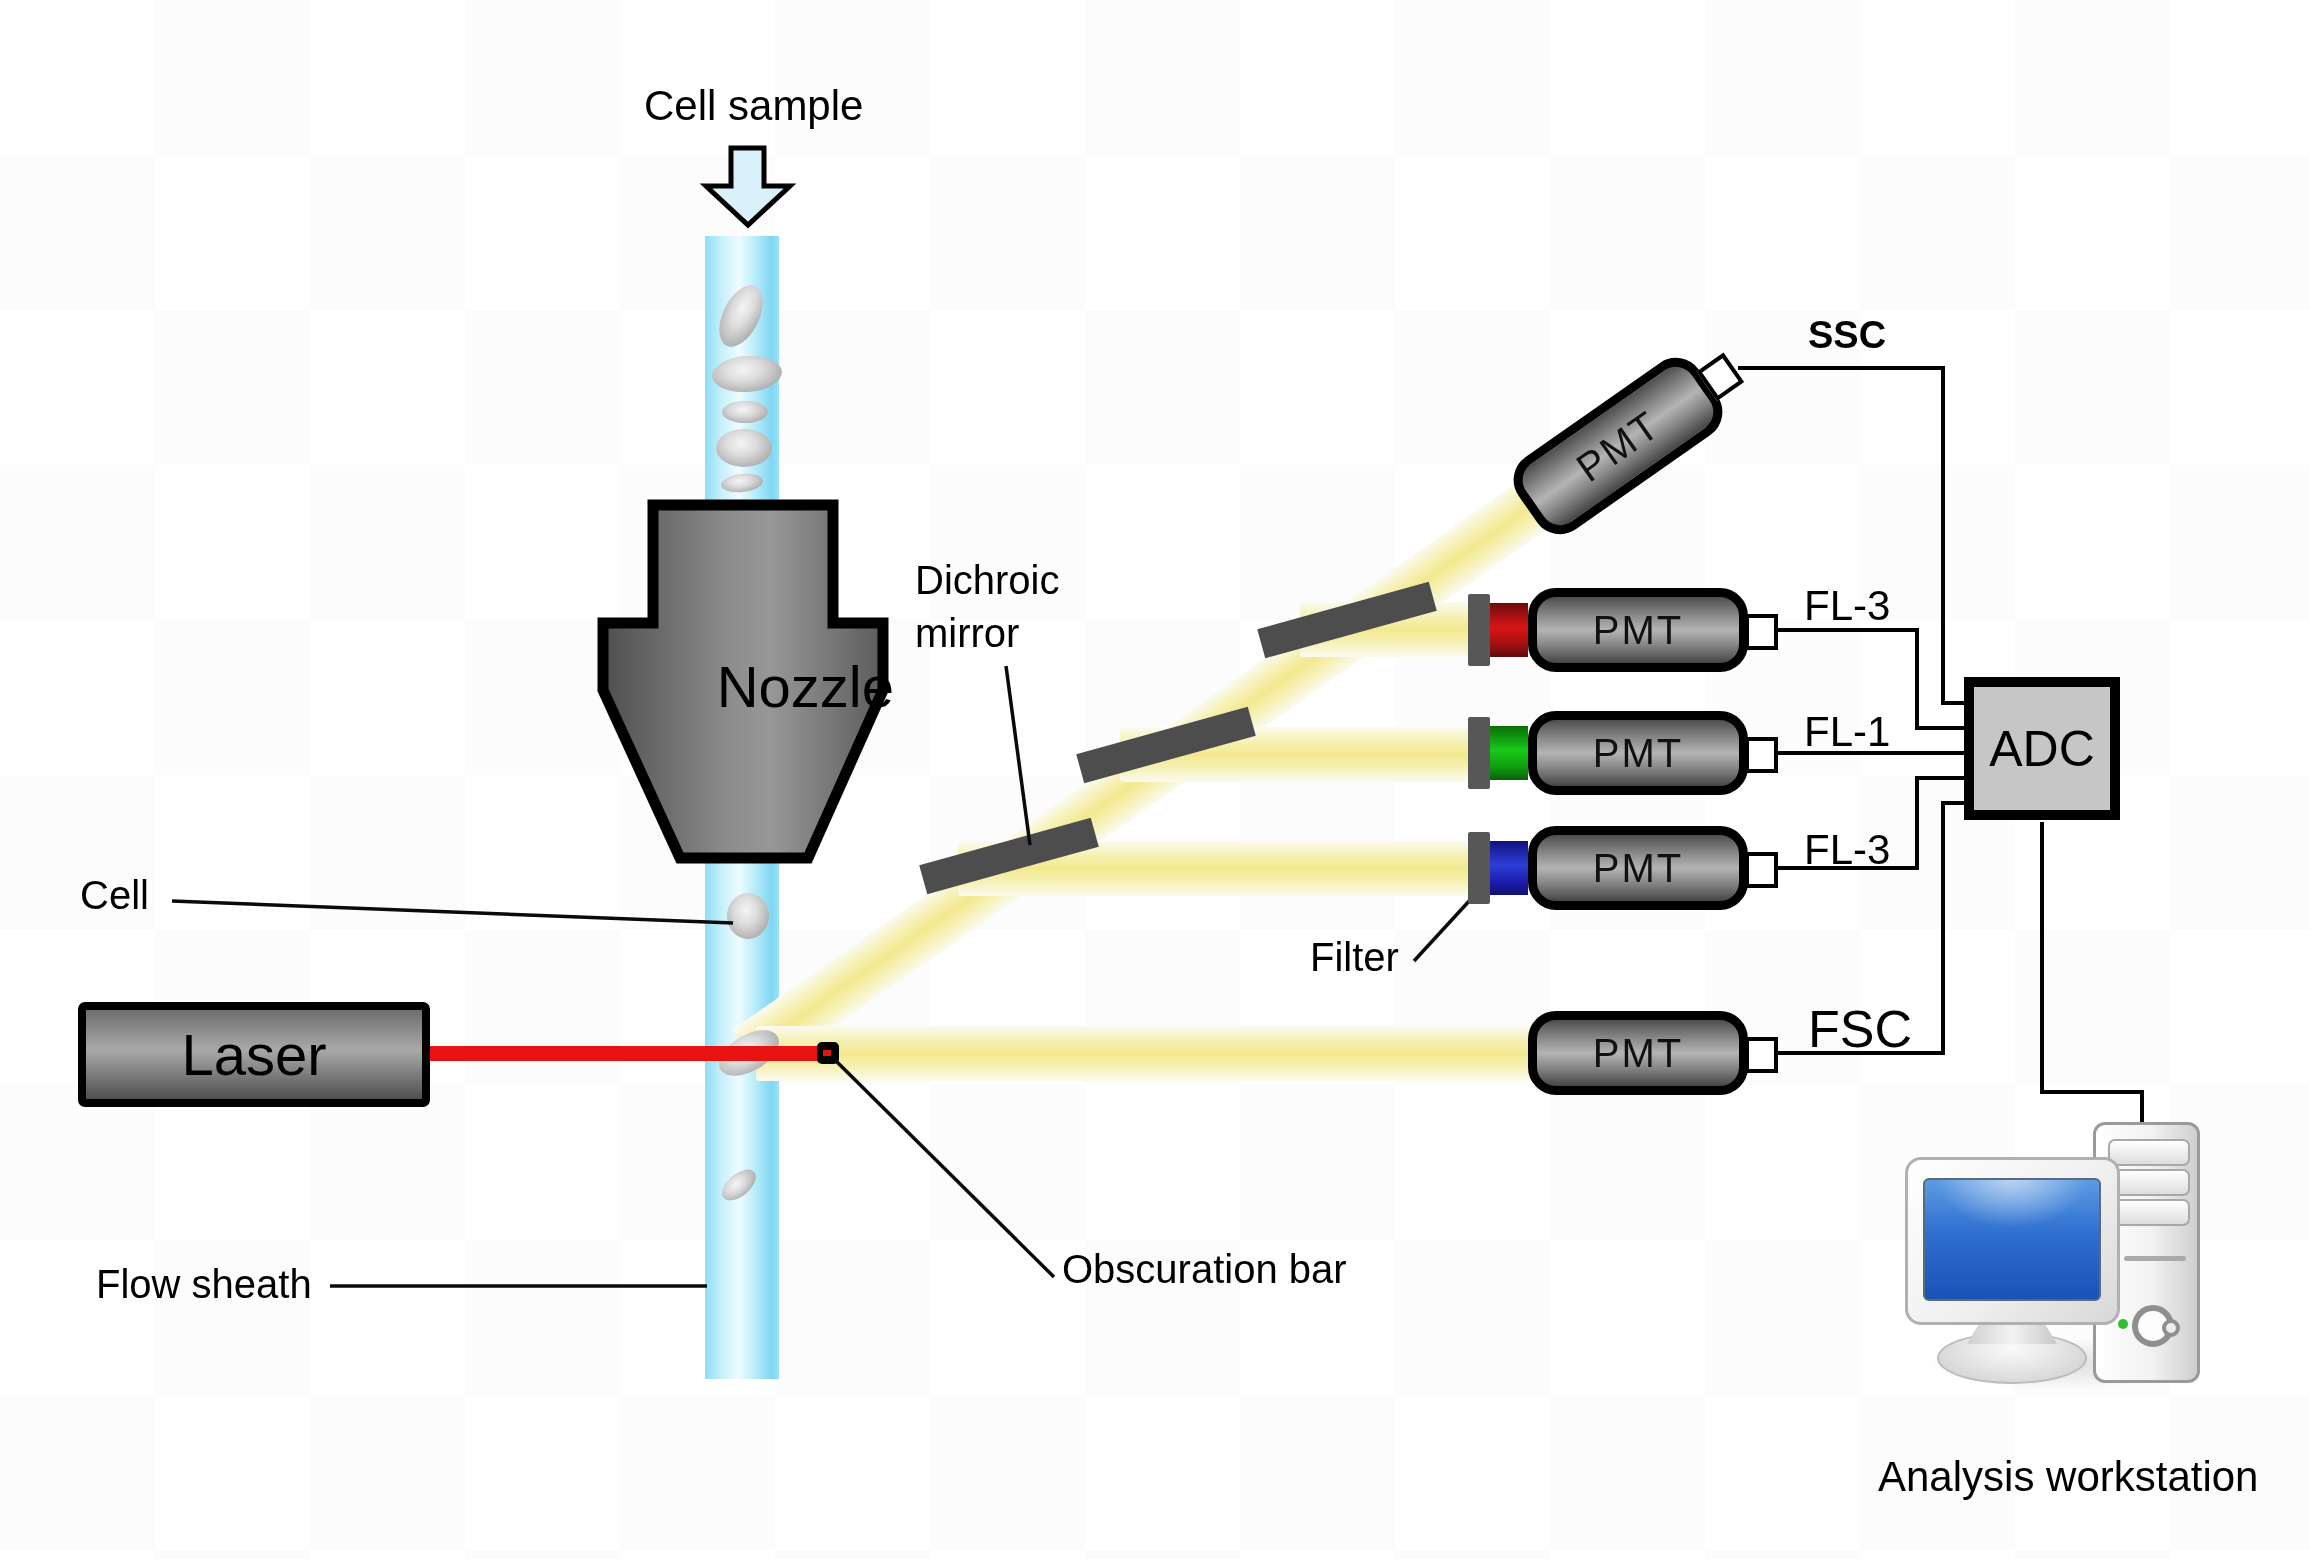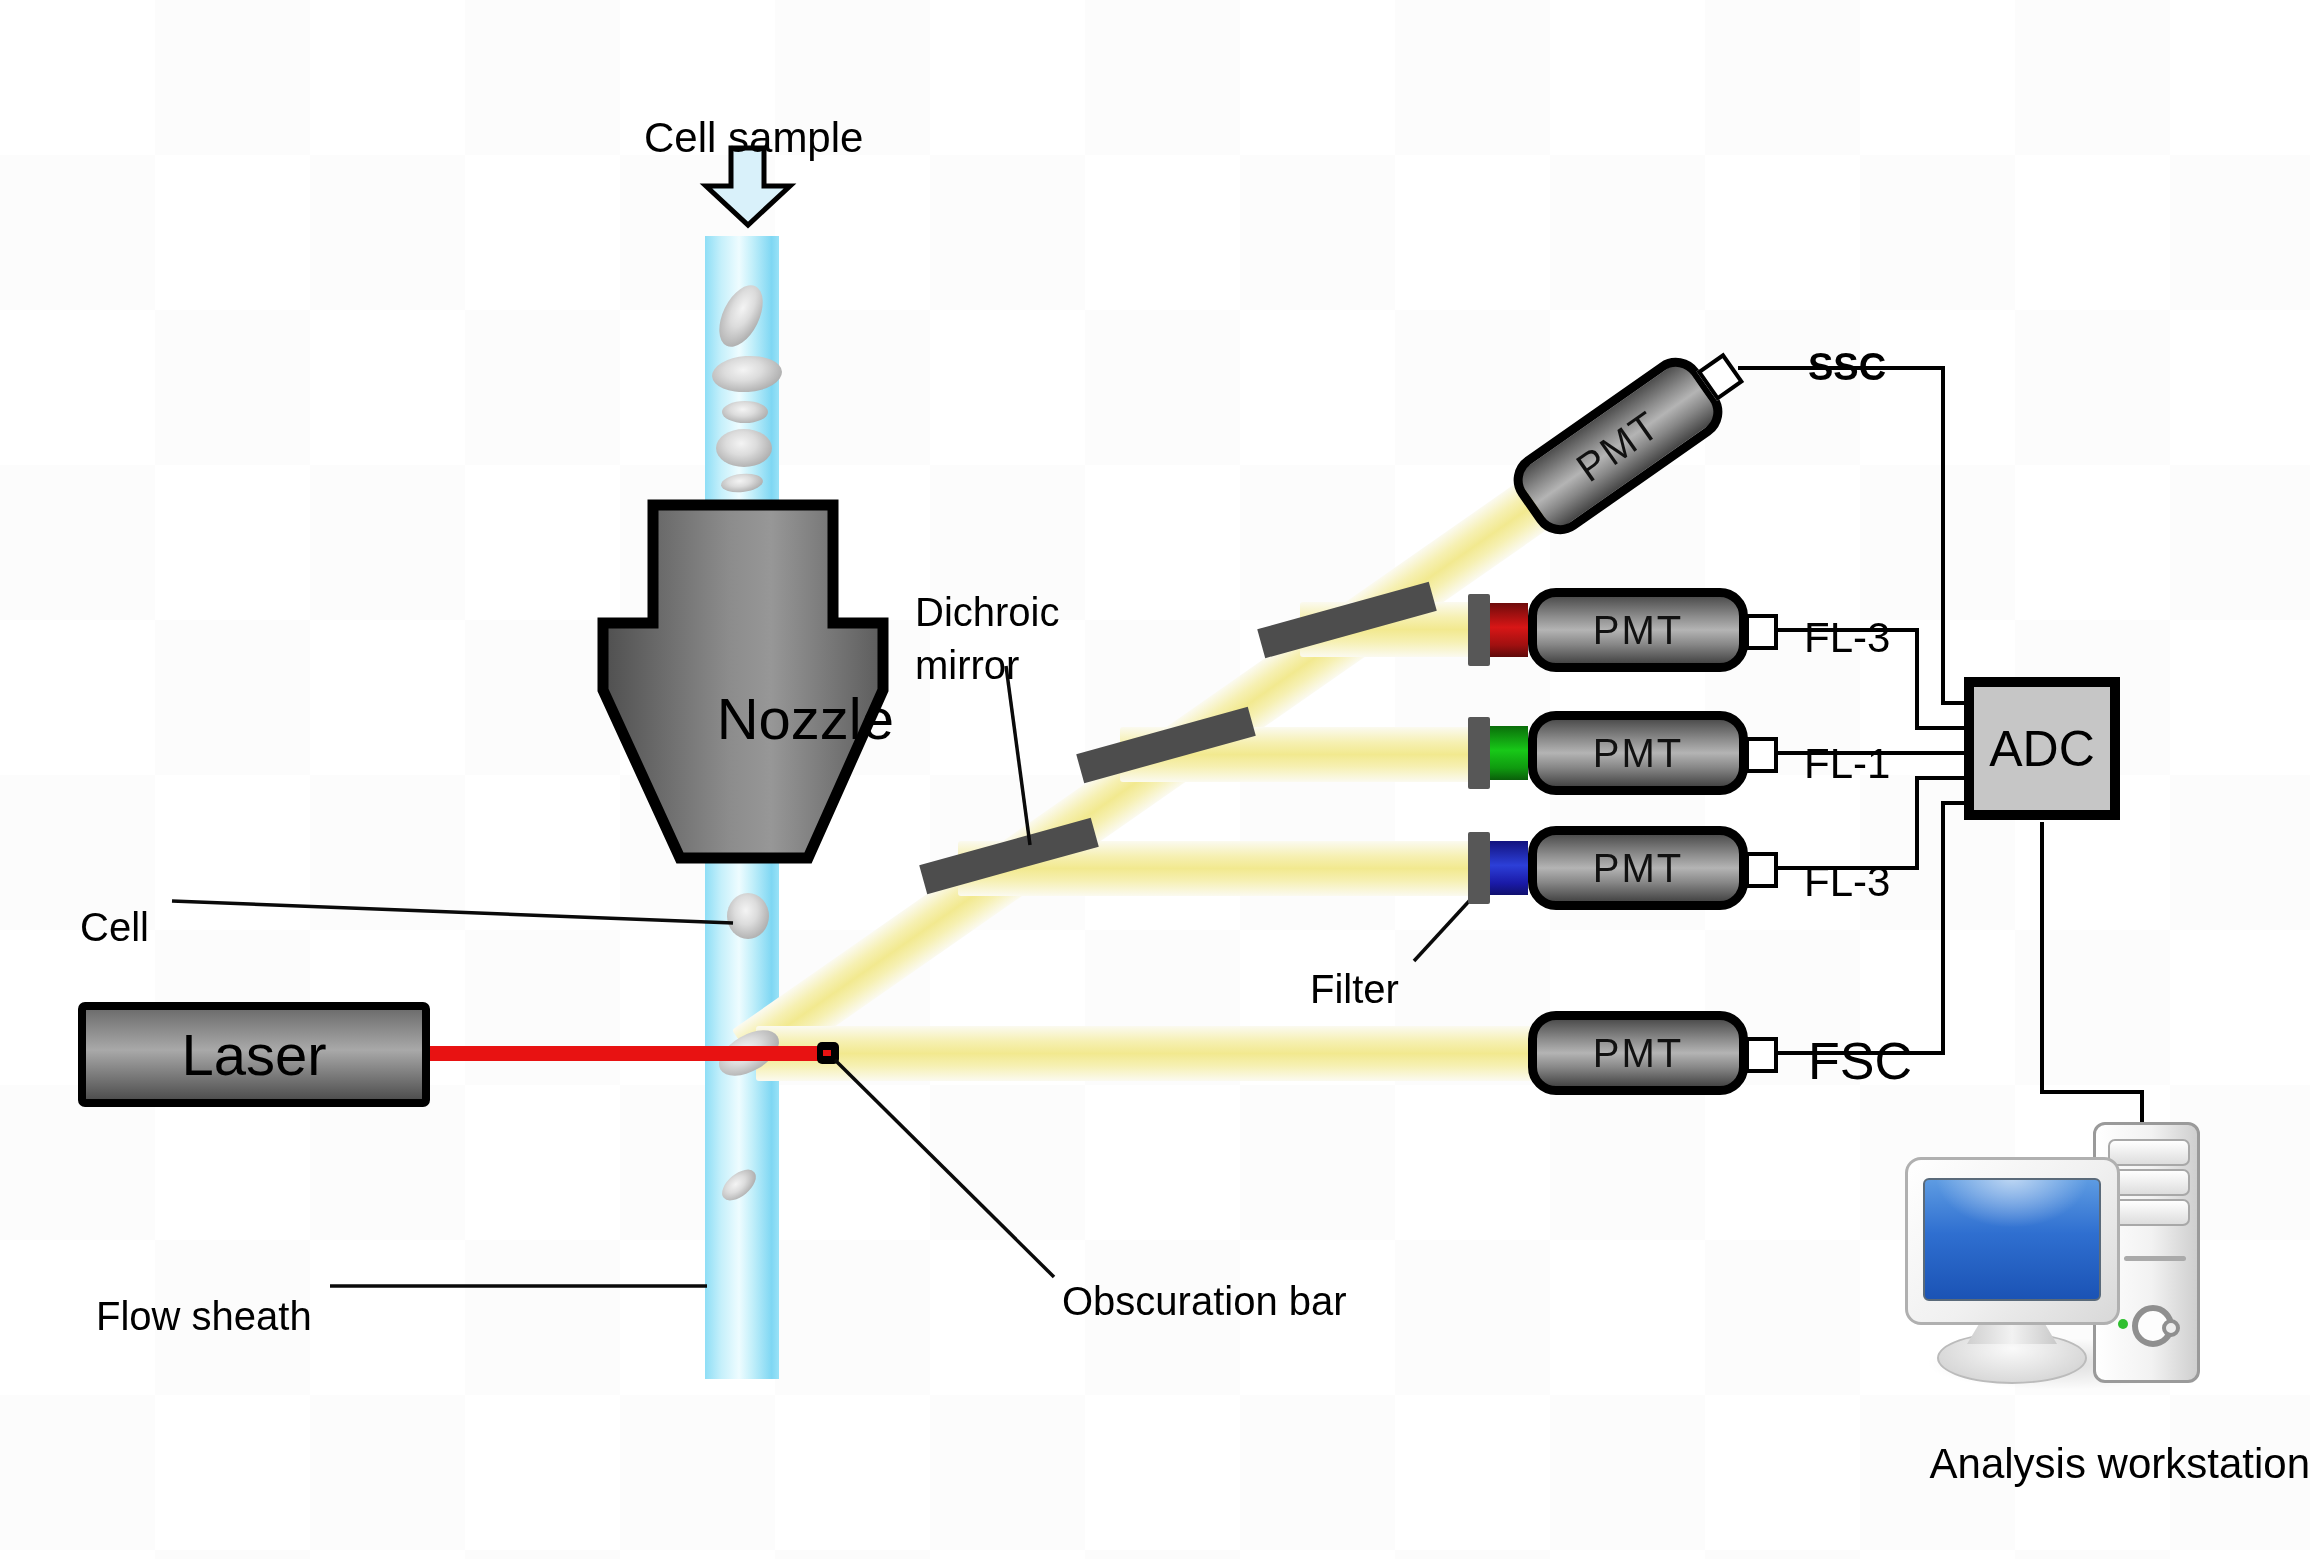--- a/index.html
+++ b/index.html
@@ -3,21 +3,21 @@
 <meta charset="utf-8">
 <style>
   html,body{margin:0;padding:0;background:#fff;}
   body{font-family:"Liberation Sans","DejaVu Sans",sans-serif;color:#000;}
   #canvas{position:relative;width:2310px;height:1559px;overflow:hidden;background:#fff;}
   
   #canvas::before{content:"";position:absolute;inset:0;
     background:conic-gradient(rgba(0,0,0,.013) 90deg,transparent 0 180deg,rgba(0,0,0,.013) 0 270deg,transparent 0) 0 0/310px 310px;
     pointer-events:none;}
   .abs{position:absolute;}
-  .label{position:absolute;font-size:41px;line-height:1.15;white-space:nowrap;margin-top:32px;}
+  .label{position:absolute;font-size:41px;line-height:1.15;white-space:nowrap;}
   .center{display:flex;align-items:center;justify-content:center;}
 
   
   #tube{left:705px;top:236px;width:74px;height:1143px;
     background:linear-gradient(90deg,#8edef6 0%,#c6f0fb 22%,#eefcff 46%,#c2effa 64%,#7fd7f3 90%,#99e2f7 100%);}
   .cell{position:absolute;border-radius:50%;
     background:radial-gradient(ellipse at 45% 38%, #f4f4f4 0%, #dcdcdc 35%, #b2b2b2 72%, #8f8f8f 100%);}
 
   
   .beam{position:absolute;border-radius:3px;
@@ -204,15 +204,15 @@
   <div class="label" style="left:96px;top:1261px;font-size:40px;">Flow sheath</div>
   <div class="label" style="left:1062px;top:1246px;font-size:40px;">Obscuration bar</div>
   <div class="label" style="left:915px;top:554px;font-size:40px;white-space:pre-line;line-height:1.32;">Dichroic
 mirror</div>
   <div class="label" style="left:1310px;top:934px;font-size:40px;">Filter</div>
   <div class="label" style="left:1808px;top:314px;font-size:38px;font-weight:bold;">SSC</div>
   <div class="label" style="left:1804px;top:582px;font-size:42px;">FL-3</div>
   <div class="label" style="left:1804px;top:708px;font-size:42px;">FL-1</div>
   <div class="label" style="left:1804px;top:826px;font-size:42px;">FL-3</div>
   <div class="label" style="left:1808px;top:1000px;font-size:52px;">FSC</div>
-  <div class="label" style="left:1878px;top:1408px;width:432px;text-align:right;font-size:42px;">Analysis workstation</div>
+  <div class="label" style="left:1878px;top:1453px;width:432px;text-align:left;font-size:42px;">Analysis workstation</div>
 
 </div>
 
 </body></html>

